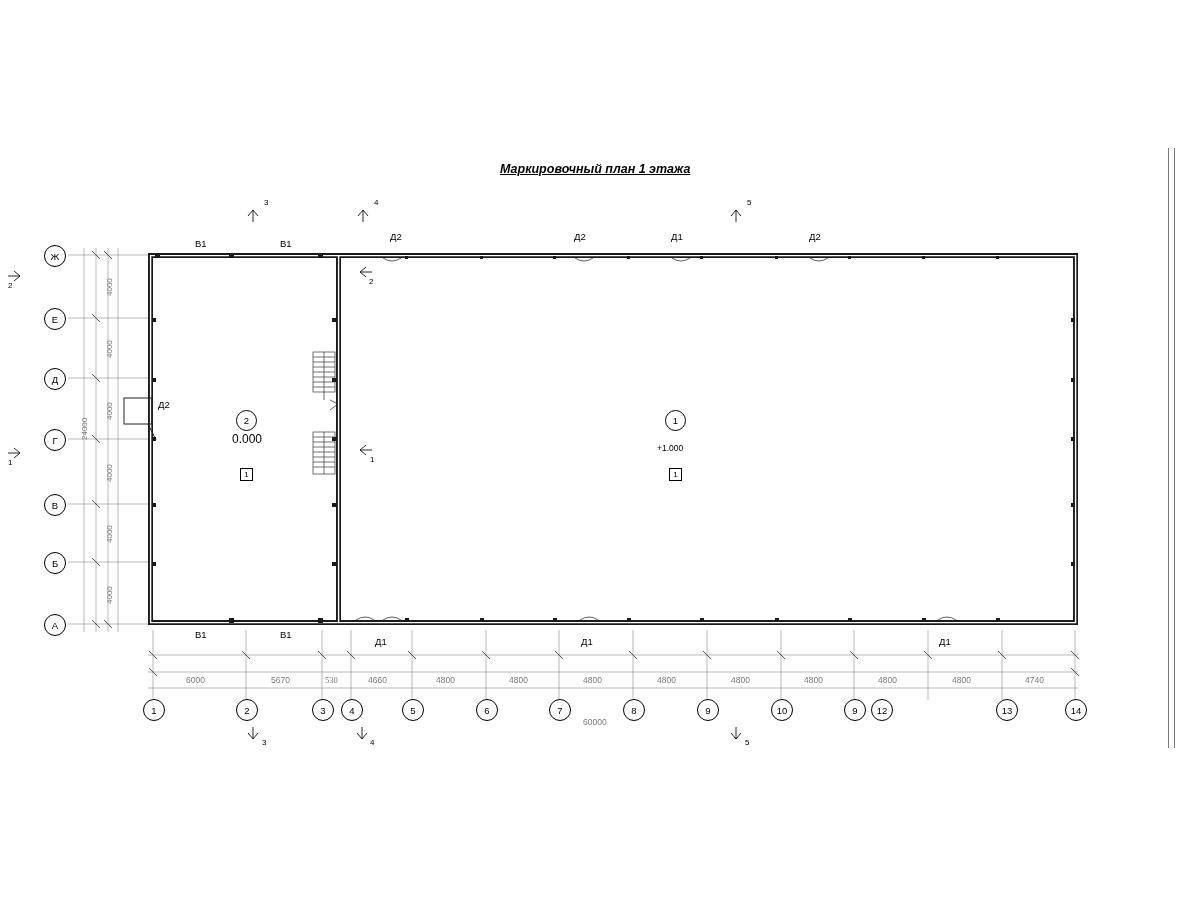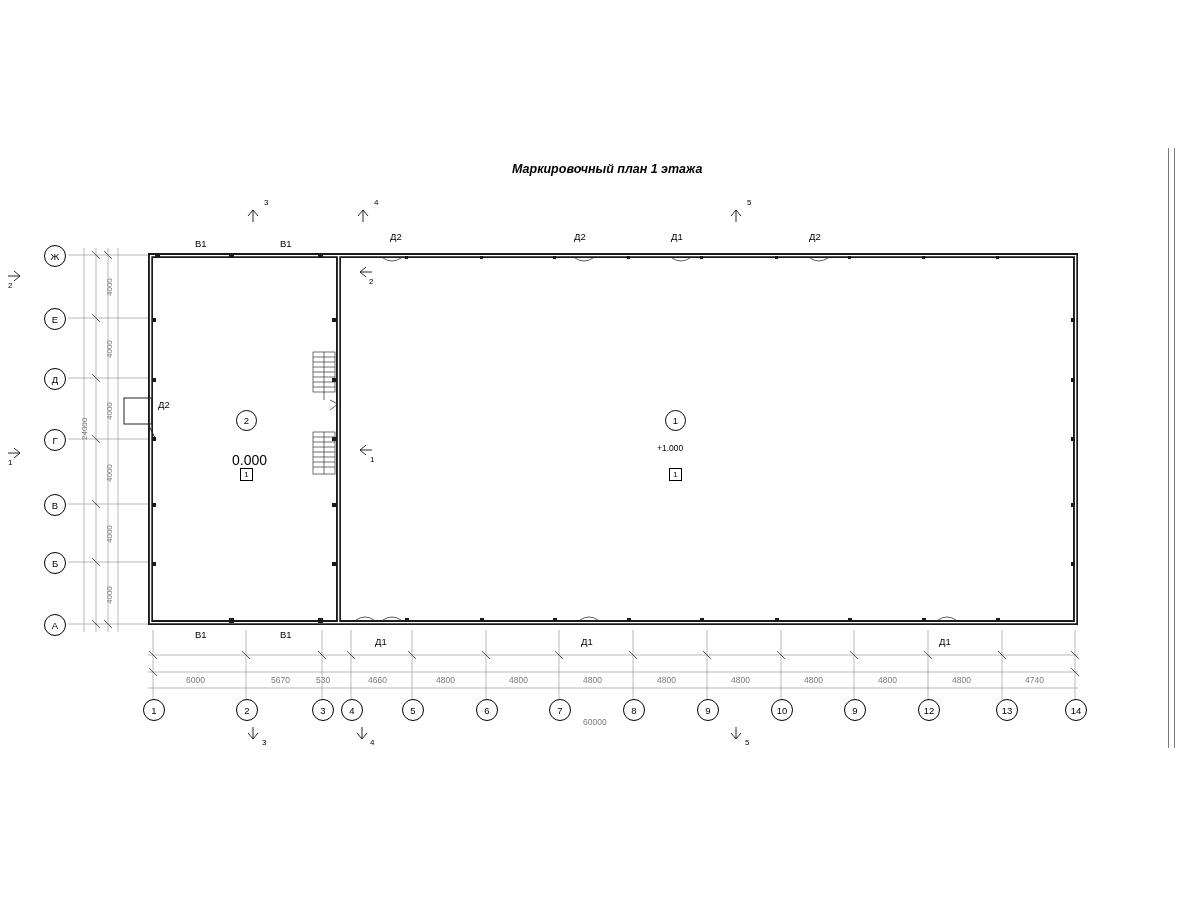--- a/index.html
+++ b/index.html
@@ -16,21 +16,21 @@
   .box{border:1px solid #000;background:#fff;display:flex;align-items:center;justify-content:center;font-size:8px;color:#000;}
   .vline{background:#000;width:1px;}
   .vert-txt{transform:rotate(-90deg);transform-origin:left top;font-size:8px;color:#7a7a7a;white-space:nowrap;}
   svg{overflow:visible;}
 </style>
 </head>
 <body>
 
 <div id="sheet">
 
-  <div class="abs title" style="left:512px;top:162px;">Маркировочный план 1 этажа</div>
+  <div class="abs title" style="left:500px;top:162px;text-decoration:underline;">Маркировочный план 1 этажа</div>
 
   <div class="abs vline" style="left:1168px;top:148px;height:600px;background:#777;"></div>
   <div class="abs vline" style="left:1174px;top:148px;height:600px;background:#777;"></div>
 
   <svg class="abs" style="left:0;top:0;" width="1200" height="900">
 
     <g stroke="#111" fill="none">
 
       <rect x="148" y="253" width="930" height="5" fill="#1a1a1a" stroke="none"></rect>
 
@@ -249,27 +249,27 @@
   <div class="abs circle axcircle" style="left:236px;top:699px;">2</div>
   <div class="abs circle axcircle" style="left:312px;top:699px;">3</div>
   <div class="abs circle axcircle" style="left:341px;top:699px;">4</div>
   <div class="abs circle axcircle" style="left:402px;top:699px;">5</div>
   <div class="abs circle axcircle" style="left:476px;top:699px;">6</div>
   <div class="abs circle axcircle" style="left:549px;top:699px;">7</div>
   <div class="abs circle axcircle" style="left:623px;top:699px;">8</div>
   <div class="abs circle axcircle" style="left:697px;top:699px;">9</div>
   <div class="abs circle axcircle" style="left:771px;top:699px;text-align:center;">10</div>
   <div class="abs circle axcircle" style="left:844px;top:699px;">9</div>
-  <div class="abs circle axcircle" style="left:918px;top:699px;">12</div>
+  <div class="abs circle axcircle" style="left:871px;top:699px;">12</div>
   <div class="abs circle axcircle" style="left:996px;top:699px;">13</div>
   <div class="abs circle axcircle" style="left:1065px;top:699px;">14</div>
 
   <div class="abs lbl-gray" style="left:186px;top:655px;">6000</div>
   <div class="abs lbl-gray" style="left:271px;top:655px;">5670</div>
-  <div class="abs lbl-gray" style="left:316px;top:655px;">530</div>
+  <div class="abs lbl-gray" style="left:325px;top:655px;font-family:Liberation Serif, serif;">530</div>
   <div class="abs lbl-gray" style="left:368px;top:655px;">4660</div>
   <div class="abs lbl-gray" style="left:436px;top:655px;">4800</div>
   <div class="abs lbl-gray" style="left:509px;top:655px;">4800</div>
   <div class="abs lbl-gray" style="left:583px;top:655px;">4800</div>
   <div class="abs lbl-gray" style="left:657px;top:655px;">4800</div>
   <div class="abs lbl-gray" style="left:731px;top:655px;">4800</div>
   <div class="abs lbl-gray" style="left:804px;top:655px;">4800</div>
   <div class="abs lbl-gray" style="left:878px;top:655px;">4800</div>
   <div class="abs lbl-gray" style="left:952px;top:655px;">4800</div>
   <div class="abs lbl-gray" style="left:1025px;top:655px;">4740</div>
@@ -295,20 +295,20 @@
   <div class="abs lbl-sm" style="left:747px;top:198px;">5</div>
   <div class="abs lbl-sm" style="left:369px;top:277px;">2</div>
   <div class="abs lbl-sm" style="left:370px;top:455px;">1</div>
   <div class="abs lbl-sm" style="left:8px;top:281px;">2</div>
   <div class="abs lbl-sm" style="left:8px;top:458px;">1</div>
   <div class="abs lbl-sm" style="left:262px;top:738px;">3</div>
   <div class="abs lbl-sm" style="left:370px;top:738px;">4</div>
   <div class="abs lbl-sm" style="left:745px;top:738px;">5</div>
 
   <div class="abs circle marker" style="left:236px;top:410px;">2</div>
-  <div class="abs lbl-sm" style="left:232px;top:452px;font-size:14px;">0.000</div>
+  <div class="abs lbl-sm" style="left:232px;top:432px;font-size:12px;">0.000</div>
   <div class="abs box" style="left:240px;top:468px;width:11px;height:11px;">1</div>
 
   <div class="abs circle marker" style="left:665px;top:410px;">1</div>
   <div class="abs lbl-sm" style="left:657px;top:443px;font-size:8.5px;">+1.000</div>
   <div class="abs box" style="left:669px;top:468px;width:11px;height:11px;">1</div>
 
 </div>
 
 </body></html>

